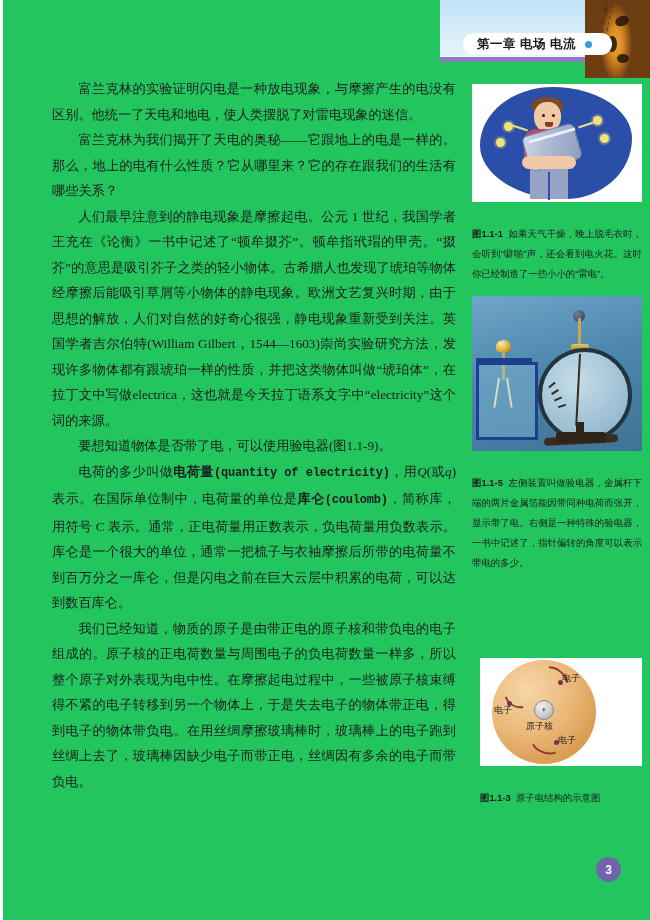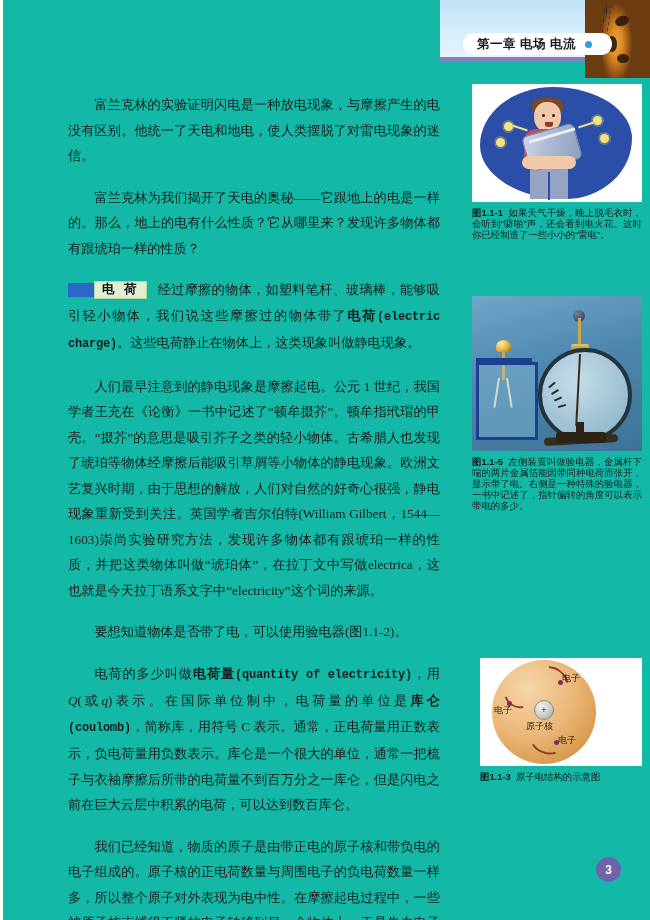--- a/index.html
+++ b/index.html
@@ -12,21 +12,21 @@
     background: #ffffff;
     font-family: "Liberation Serif", "DejaVu Serif", serif;
     position: relative;
     overflow: hidden;
   }
 
   
   .page {
     position: absolute;
     inset: 0;
-    background: #14b8a6;
+    background: #22c55e;
   }
 
   
   .page-edge-rule {
     position: absolute;
     left: 0; top: 0;
     width: 3px; height: 920px;
     background: #ffffff;
   }
 
@@ -105,21 +105,21 @@
     left: 52px;
     top: 76px;
     width: 404px;
     font-size: 13.2px;
     line-height: 25.5px;
     color: #1c1c1c;
     text-align: justify;
     text-justify: inter-character;
   }
   .bodytext p {
-    margin: 16px;
+    margin: 0;
     text-indent: 2em;
   }
   .bodytext p.noindent { text-indent: 0; }
   .bold { font-weight: bold; }
   .latin { font-family: "Liberation Serif", serif; }
   .mono-en { font-family: "Liberation Mono", monospace; font-weight: bold; font-size: 12px; letter-spacing: -.2px;}
   .ital { font-style: italic; }
 
   
   .section-tag {
@@ -147,24 +147,24 @@
   }
 
   
   .fig {
     position: absolute;
     width: 170px;
   }
   .fig .caption {
     font-family: "Liberation Sans", sans-serif;
     font-size: 9.4px;
-    line-height: 11px;
+    line-height: 20px;
     color: #1c1c1c;
     text-align: justify;
-    margin-top: 5px;
+    margin-top: 22px;
   }
 
   
   #fig1 { left: 472px; top: 84px; }
   .fig1-art {
     position: relative;
     width: 170px; height: 118px;
     background: #ffffff;
     overflow: hidden;
   }
@@ -396,32 +396,26 @@
 
   <div class="chapter-pill">
     <span class="ch-text">第一章  电场  电流</span>
     <span class="ch-dot"></span>
   </div>
 
   <div class="bodytext">
 
     <p>富兰克林的实验证明闪电是一种放电现象，与摩擦产生的电没有区别。他统一了天电和地电，使人类摆脱了对雷电现象的迷信。</p>
 
-    <p>富兰克林为我们揭开了天电的奥秘——它跟地上的电是一样的。那么，地上的电有什么性质？它从哪里来？发现许多物体都有跟琥珀一样的性质？</p>
-
-    <p class="noindent">
-      <span class="section-tag">
-        <span class="bar"></span>
-        <span class="lbl">电 荷</span>
-      </span><span>经过摩擦的物体，如塑料笔杆、玻璃棒，能够吸引轻小物体，我们说这些摩擦过的物体带了</span><span class="bold">电荷</span><span class="mono-en">(electric charge)</span><span>。这些电荷静止在物体上，这类现象叫做静电现象。</span>
-    </p>
+    <p>富兰克林为我们揭开了天电的奥秘——它跟地上的电是一样的。那么，地上的电有什么性质？它从哪里来？它的存在跟我们的生活有哪些关系？</p>
+
 
     <p><span>人们最早注意到的静电现象是摩擦起电。公元 1 世纪，我国学者王充在《论衡》一书中记述了“顿牟掇芥”。顿牟指玳瑁的甲壳。“掇芥”的意思是吸引芥子之类的轻小物体。古希腊人也发现了琥珀等物体经摩擦后能吸引草屑等小物体的静电现象。欧洲文艺复兴时期，由于思想的解放，人们对自然的好奇心很强，静电现象重新受到关注。英国学者吉尔伯特</span><span class="latin">(William Gilbert，1544—1603)</span><span>崇尚实验研究方法，发现许多物体都有跟琥珀一样的性质，并把这类物体叫做“琥珀体”，在拉丁文中写做</span><span class="latin">electrica</span><span>，这也就是今天拉丁语系文字中“</span><span class="latin">electricity</span><span>”这个词的来源。</span></p>
 
-    <p>要想知道物体是否带了电，可以使用验电器(图1.1-2)。</p>
+    <p>要想知道物体是否带了电，可以使用验电器(图1.1-9)。</p>
 
 
     <p><span>电荷的多少叫做</span><span class="bold">电荷量</span><span class="mono-en">(quantity of electricity)</span><span>，用</span><span class="latin ital">Q</span><span>(或</span><span class="latin ital">q</span><span>)表示。在国际单位制中，电荷量的单位是</span><span class="bold">库仑</span><span class="mono-en">(coulomb)</span><span>，简称库，用符号 C 表示。通常，正电荷量用正数表示，负电荷量用负数表示。库仑是一个很大的单位，通常一把梳子与衣袖摩擦后所带的电荷量不到百万分之一库仑，但是闪电之前在巨大云层中积累的电荷，可以达到数百库仑。</span></p>
 
     <p>我们已经知道，物质的原子是由带正电的原子核和带负电的电子组成的。原子核的正电荷数量与周围电子的负电荷数量一样多，所以整个原子对外表现为电中性。在摩擦起电过程中，一些被原子核束缚得不紧的电子转移到另一个物体上，于是失去电子的物体带正电，得到电子的物体带负电。在用丝绸摩擦玻璃棒时，玻璃棒上的电子跑到丝绸上去了，玻璃棒因缺少电子而带正电，丝绸因有多余的电子而带负电。</p>
 
   </div>
 
   <div class="fig" id="fig1">
     <div class="fig1-art">

